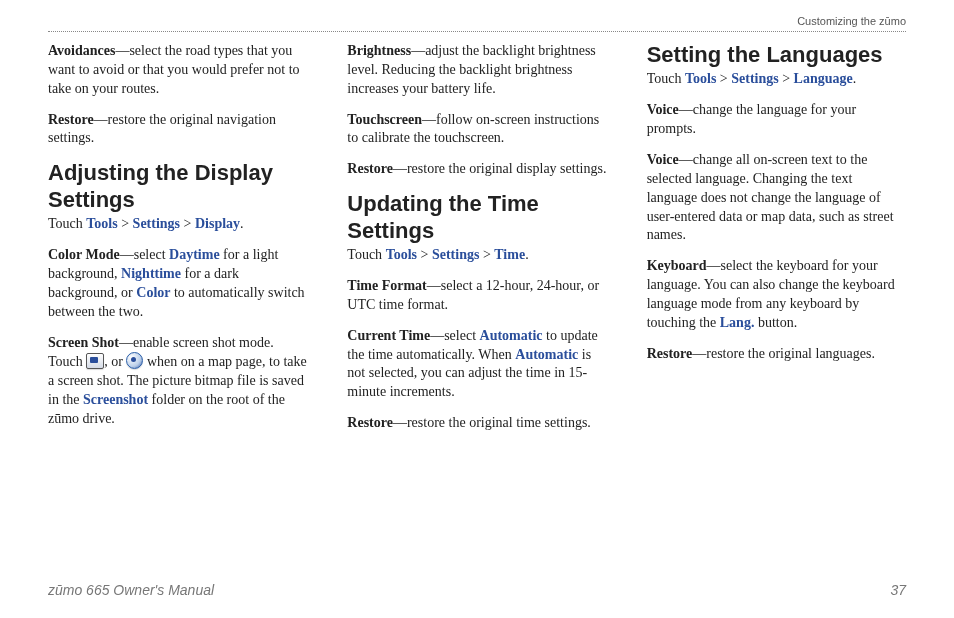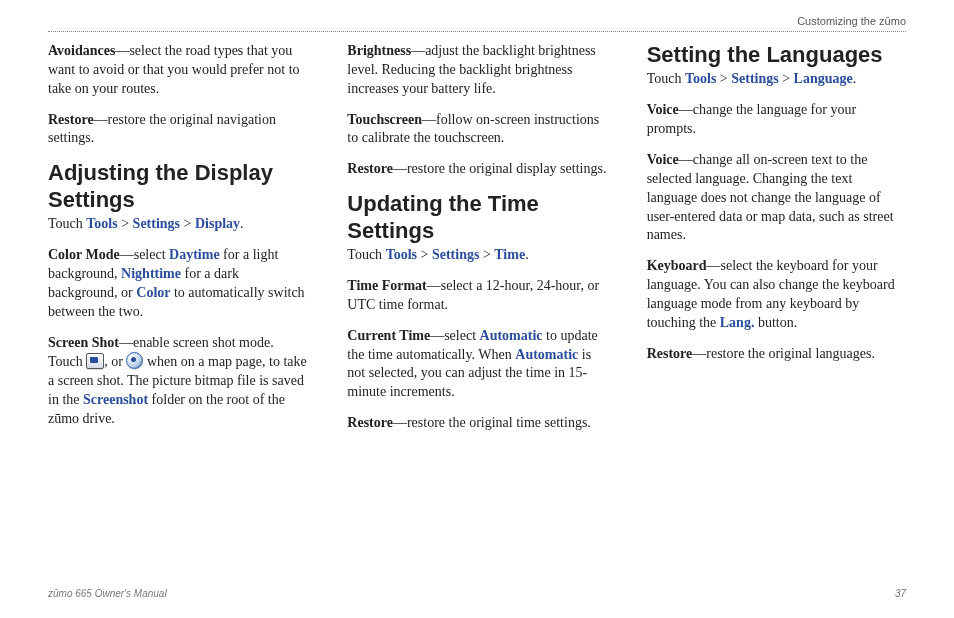--- a/index.html
+++ b/index.html
@@ -53,21 +53,21 @@
   .blue { color: #2a4e9b; font-weight: bold; margin-top: 44px; }
   .footer {
     position: absolute;
     left: 48px;
     right: 48px;
     bottom: 18px;
     display: flex;
     justify-content: space-between;
     font-family: Arial, Helvetica, sans-serif;
     font-style: italic;
-    font-size: 10px;
+    font-size: 14px;
     color: #777;
   }
   .pnum { font-style: italic; color: #777; }
   .ico {
     display: inline-block;
     width: 16px;
     height: 14px;
     vertical-align: -3px;
     border: 1px solid #555;
     border-radius: 2px;

